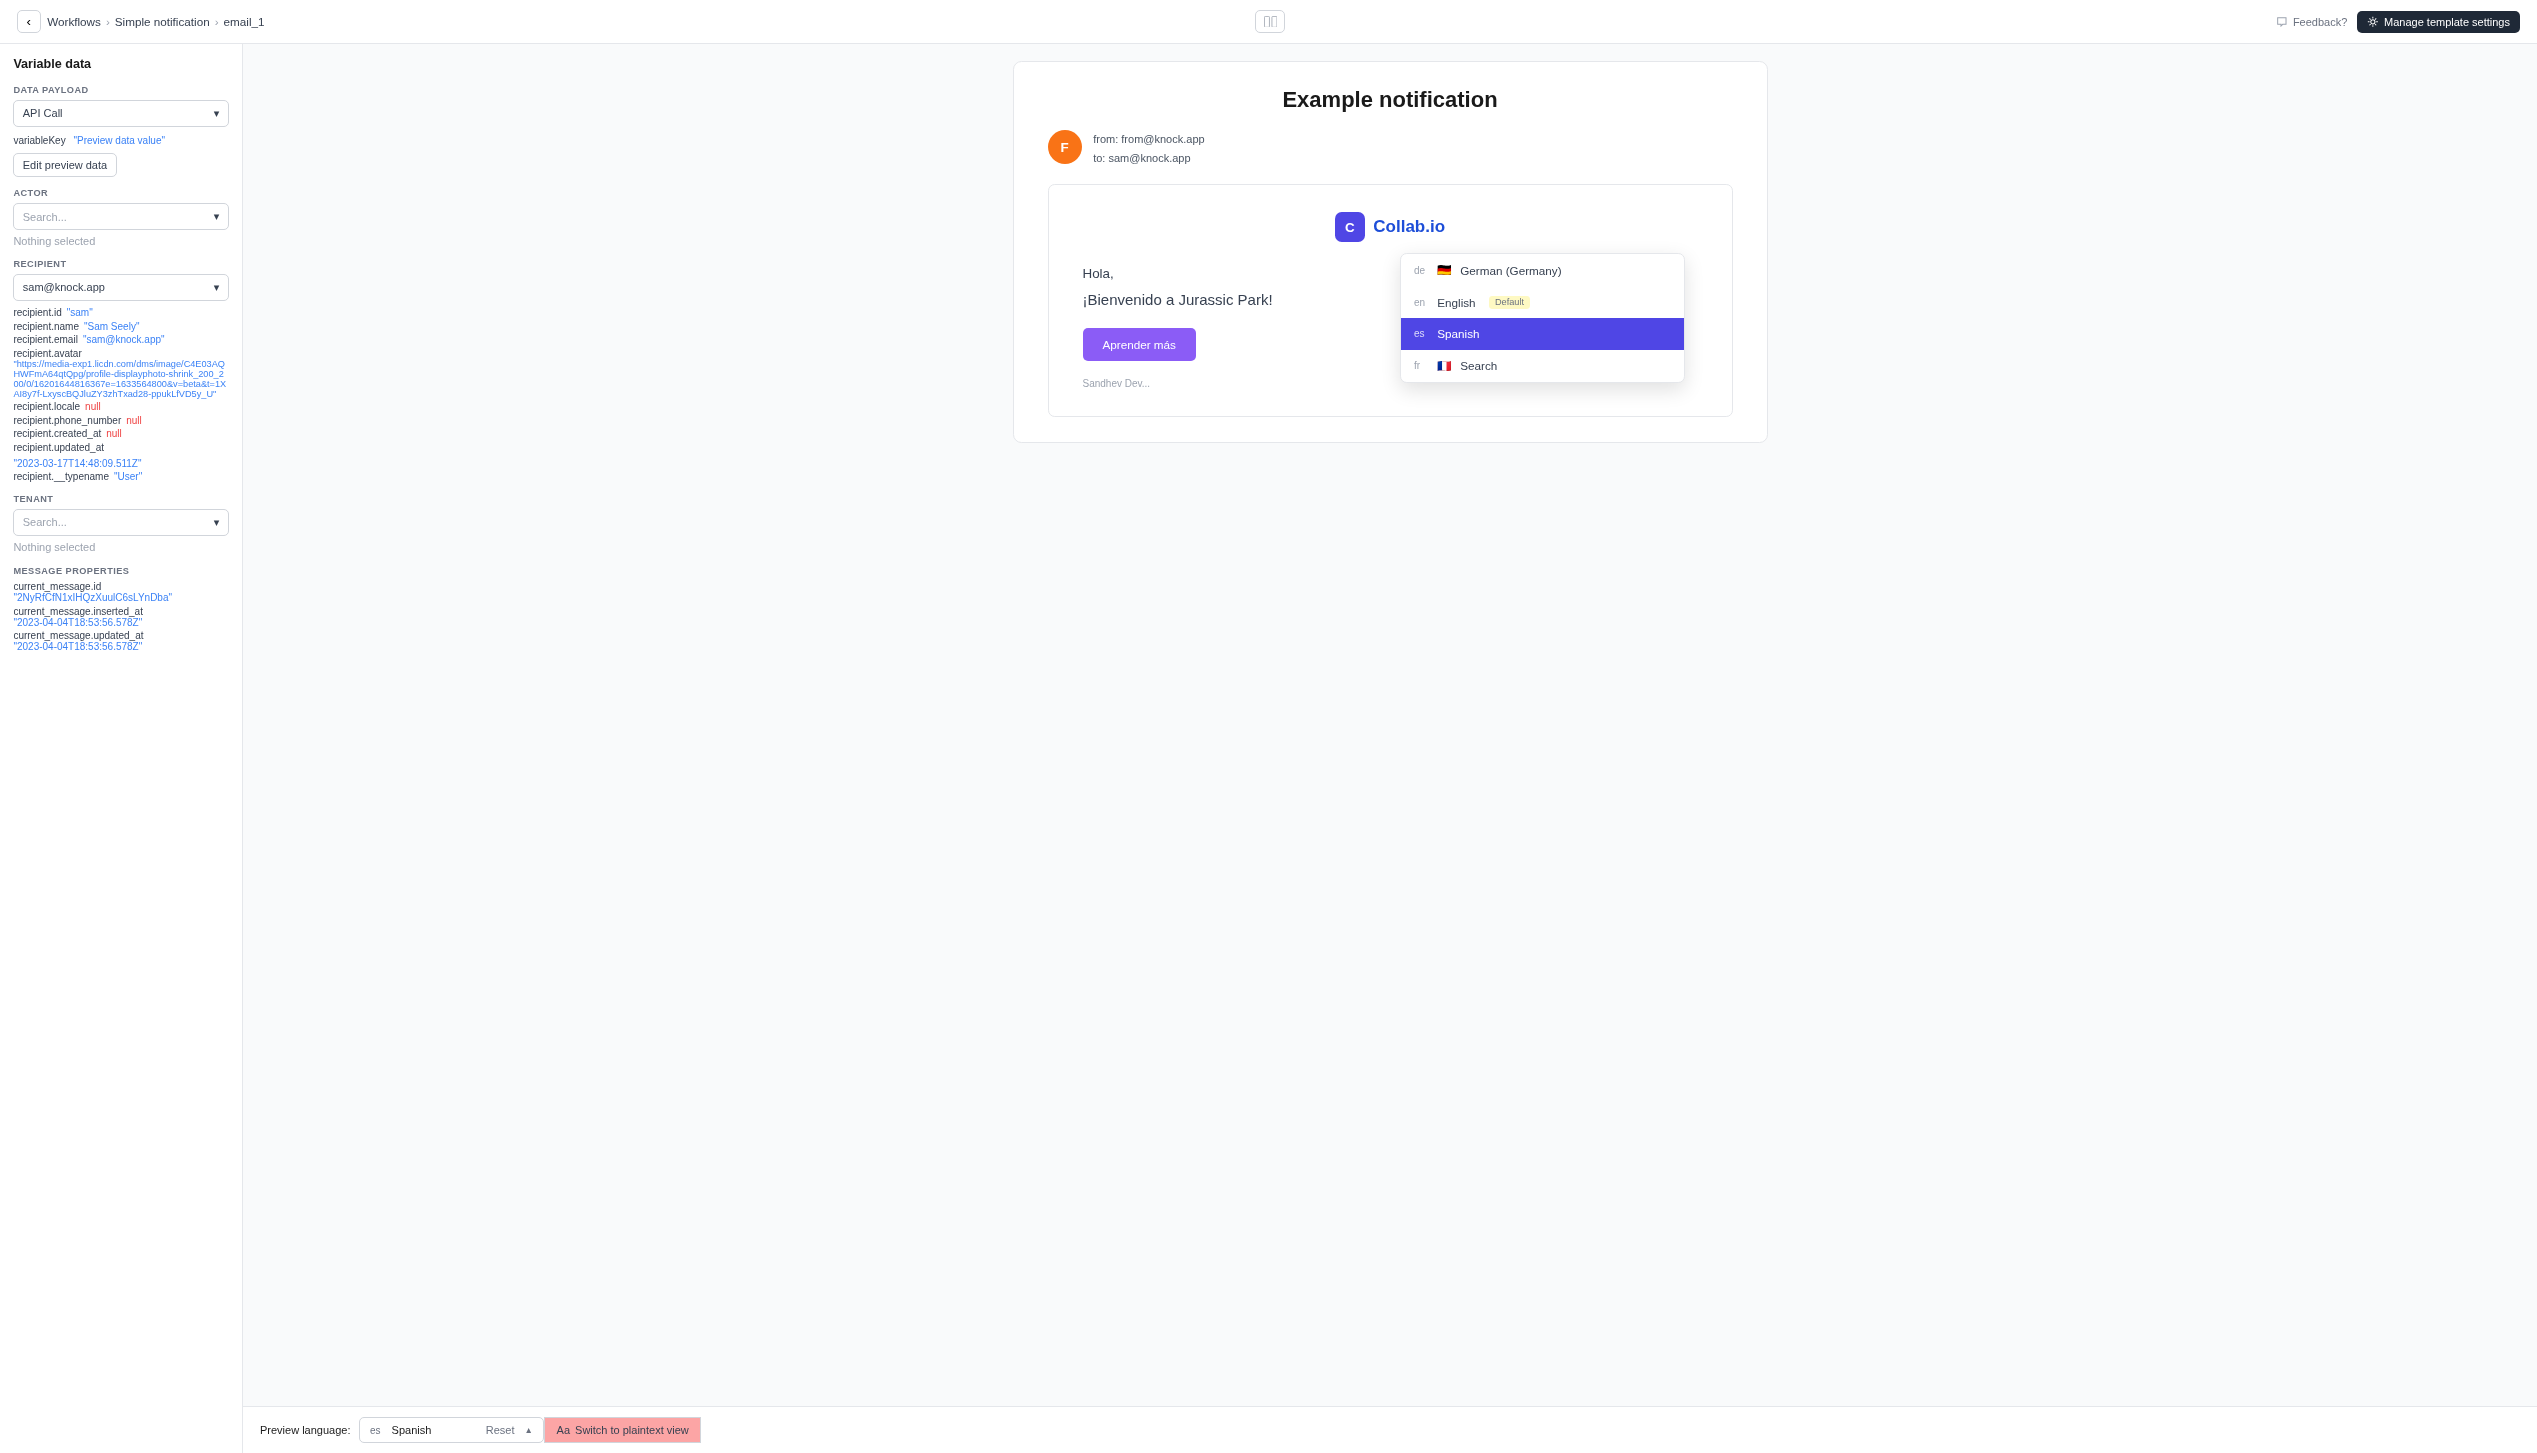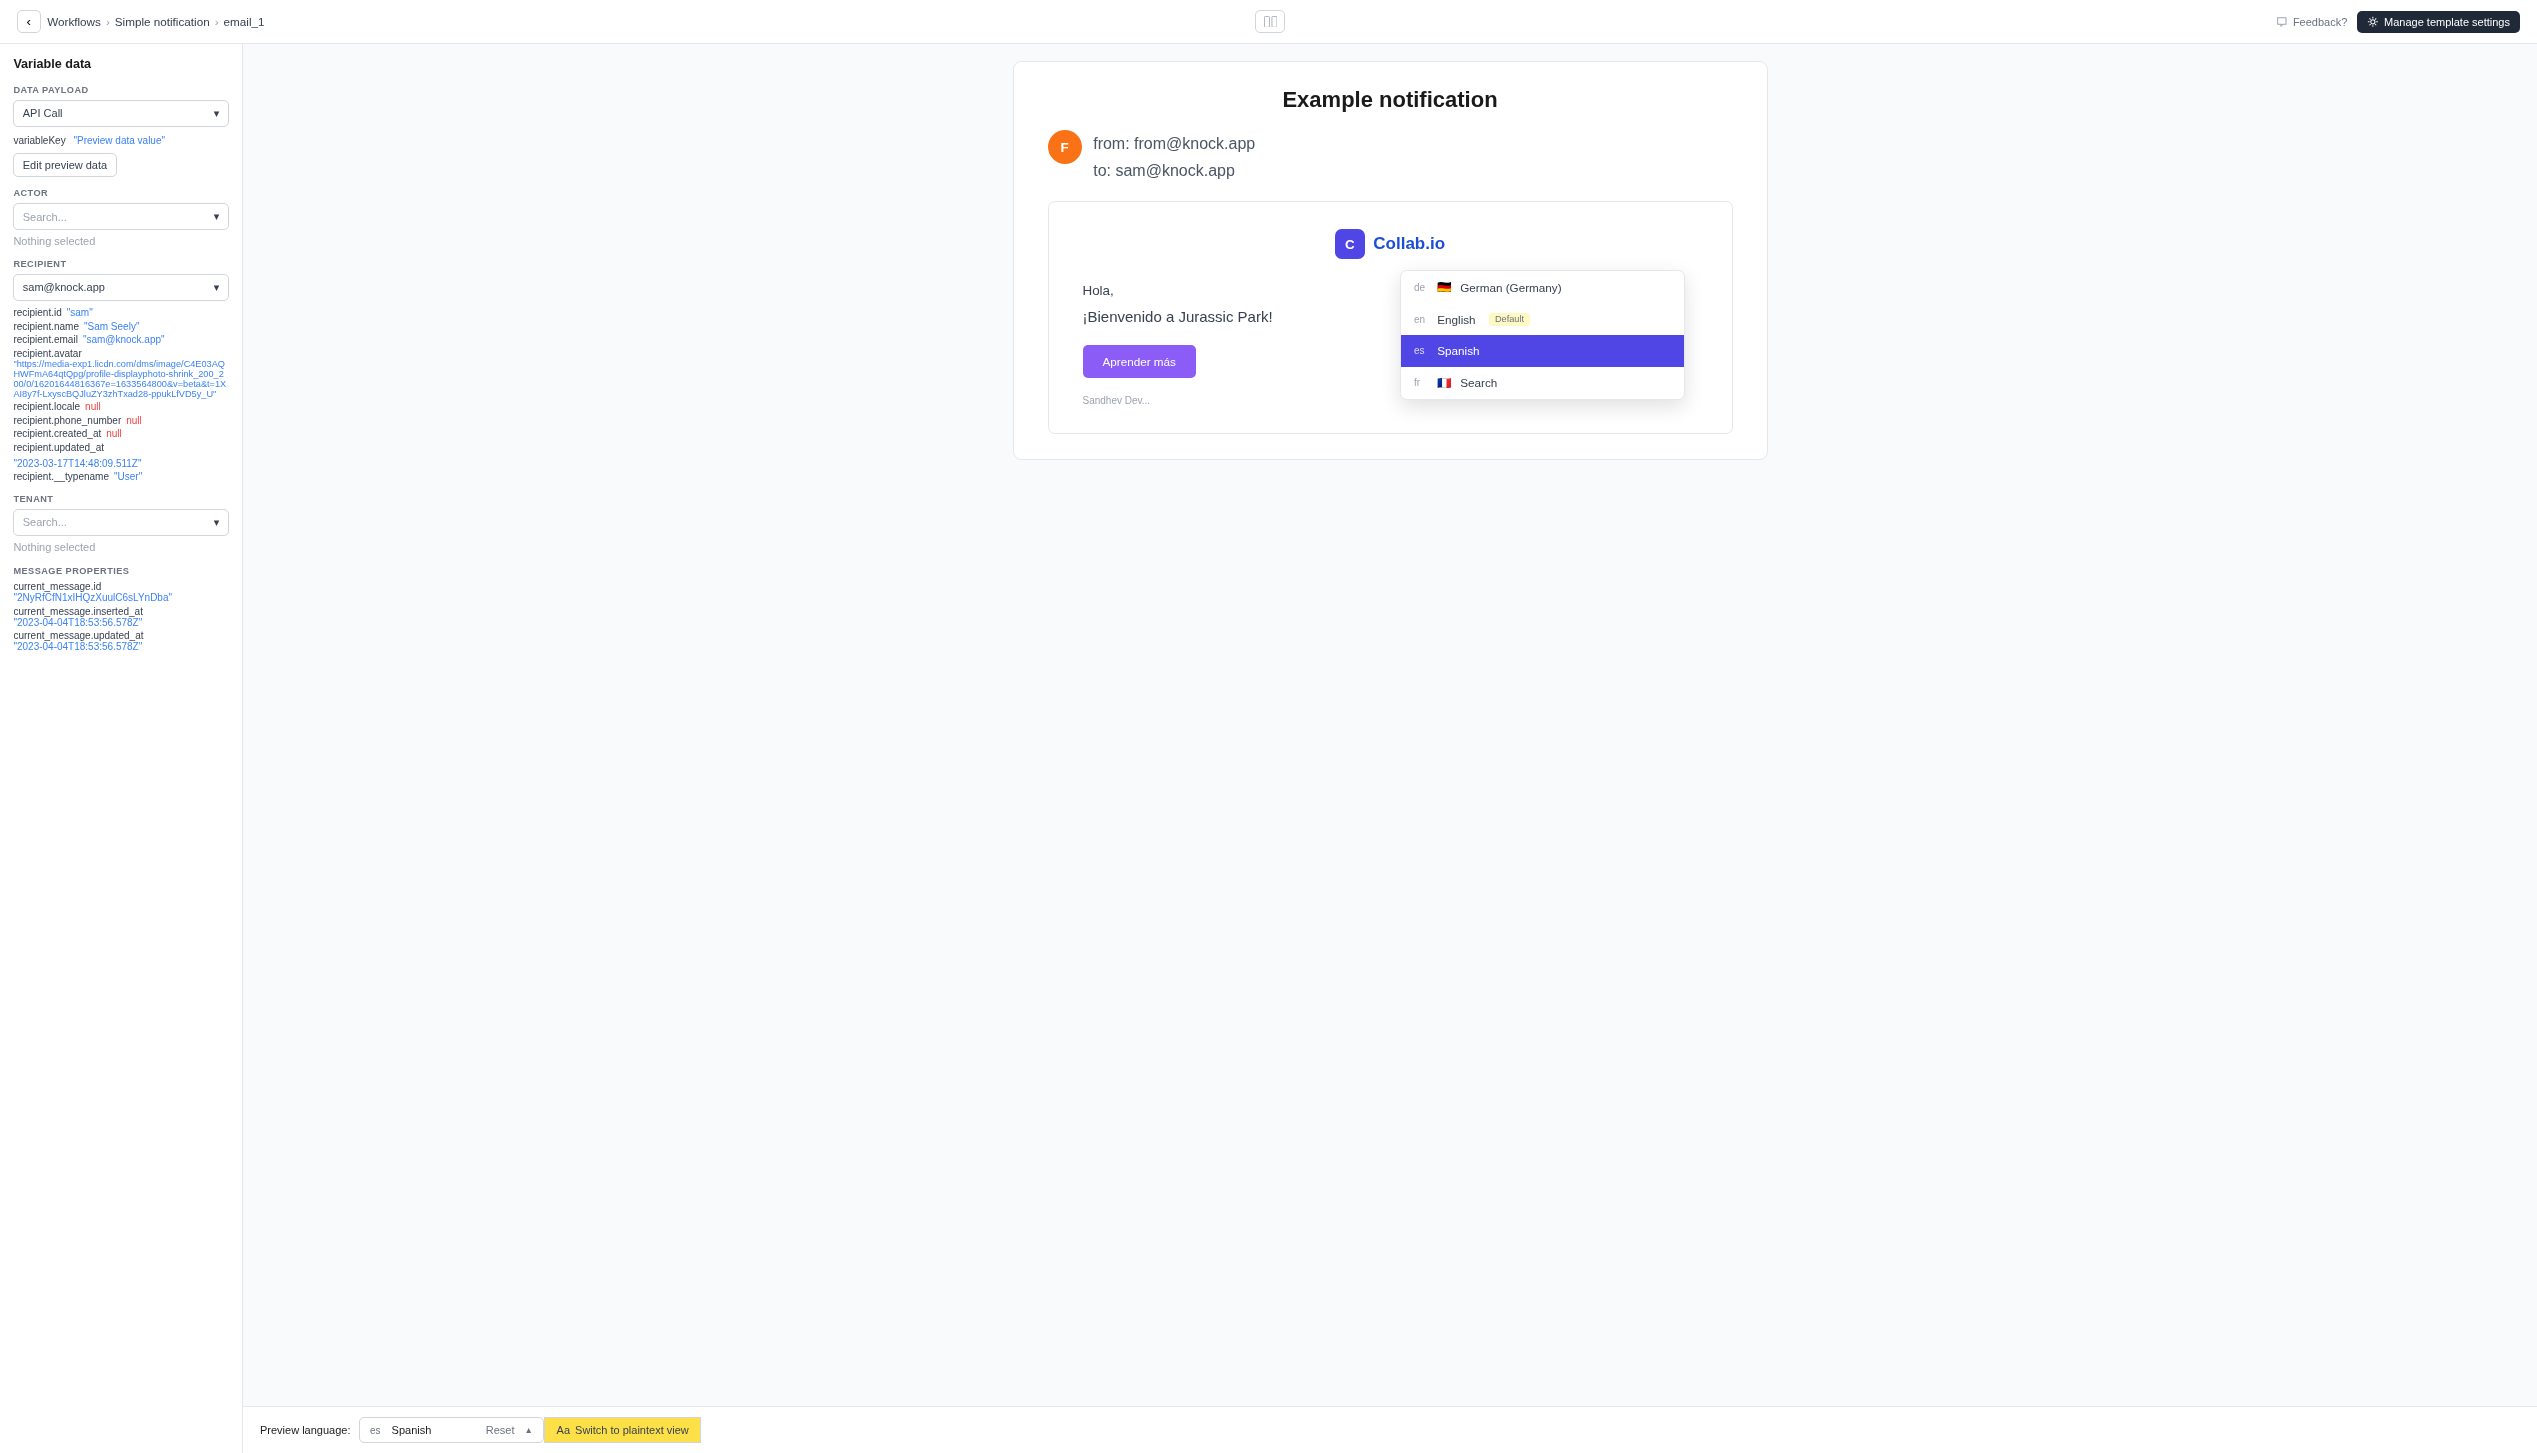--- a/index.html
+++ b/index.html
@@ -78,21 +78,21 @@
     .preview-card {
       background: #fff; border-radius: 8.4px; border: 0.8px solid #e5e7eb;
       max-width: 755px; margin: 0 auto; padding: 25px 34px; position: relative;
     }
     .notification-title { text-align: center; font-size: 22px; font-weight: 600; margin-bottom: 17px; }
     .from-to-block { display: flex; gap: 11.7px; align-items: flex-start; margin-bottom: 17px; }
     .avatar-circle {
       width: 34px; height: 34px; border-radius: 50%; background: #f97316;
       display: flex; align-items: center; justify-content: center; color: #fff; font-weight: 700; font-size: 13.4px; flex-shrink: 0;
     }
-    .from-to-text { font-size: 16px; color: #4b5563; line-height: 1.7; }
+    .from-to-text { font-size: 11px; color: #4b5563; line-height: 1.7; }
     .email-body-card {
       background: #fff; border: 0.8px solid #e5e7eb; border-radius: 6.7px;
       padding: 27px 34px; margin-top: 8.4px;
     }
     .collab-header { display: flex; align-items: center; justify-content: center; gap: 8.4px; margin-bottom: 23.5px; }
     .collab-icon { width: 30px; height: 30px; background: #4f46e5; border-radius: 6.7px; display: flex; align-items: center; justify-content: center; color: #fff; font-weight: 700; font-size: 13.4px; }
     .collab-name { font-size: 17px; font-weight: 600; color: #1d4ed8; }
     .email-greeting { font-size: 13.4px; margin-bottom: 10px; color: #374151; }
     .email-body-text { font-size: 15px; font-weight: 500; margin-bottom: 20px; color: #374151; }
     .cta-btn {
@@ -129,21 +129,21 @@
     }
     .lang-select-box {
       display: flex; align-items: center; gap: 6.7px;
       border: 0.8px solid #d1d5db; border-radius: 5px; padding: 5.9px 10px;
       background: #fff; cursor: pointer; min-width: 185px;
     }
     .lang-select-box .lang-code { color: #6b7280; }
     .reset-link { color: #6b7280; font-size: 11px; cursor: pointer; }
     .switch-plaintext-btn {
       display: flex; align-items: center; gap: 5px; border: 0.8px solid #d1d5db;
-      border-radius: 0; padding: 5.9px 11.7px; background: #fde047; font-size: 11px; cursor: pointer; color: #374151;
+      border-radius: 0; padding: 5.9px 11.7px; background: #fca5a5; font-size: 11px; cursor: pointer; color: #374151;
     }
     .chevron { font-size: 8.4px; color: #6b7280; margin-left: 3.4px; }
   </style>
 </head>
 <body>
 
 <div class="topnav">
   <div class="topnav-left">
     <button class="back-btn">‹</button>
     <div class="breadcrumb">

